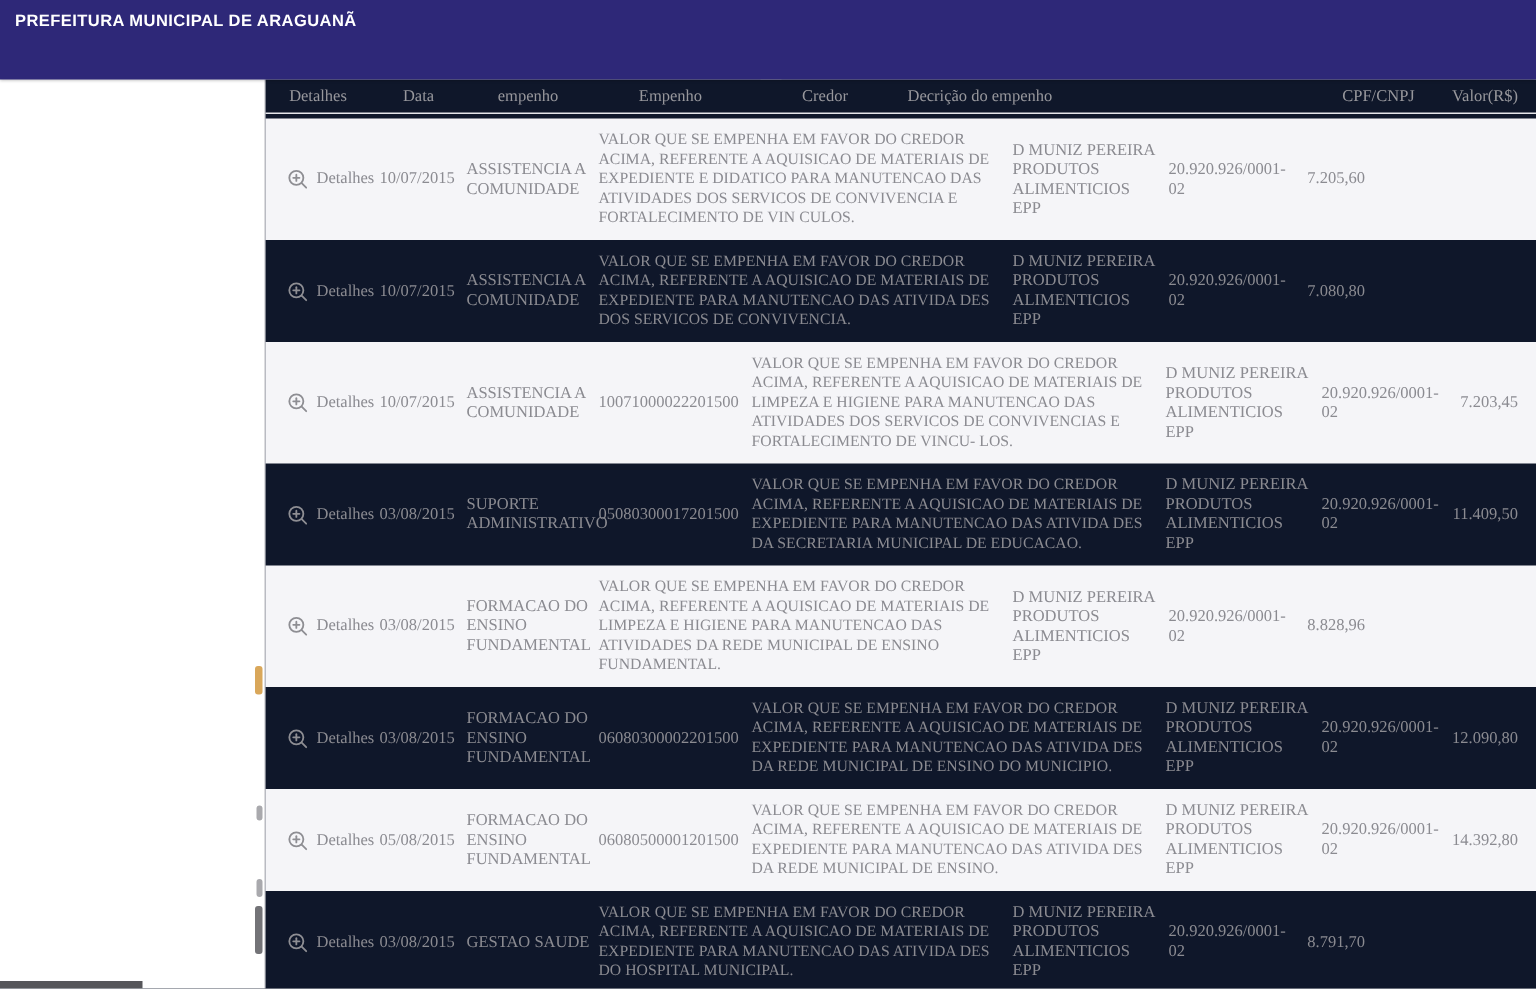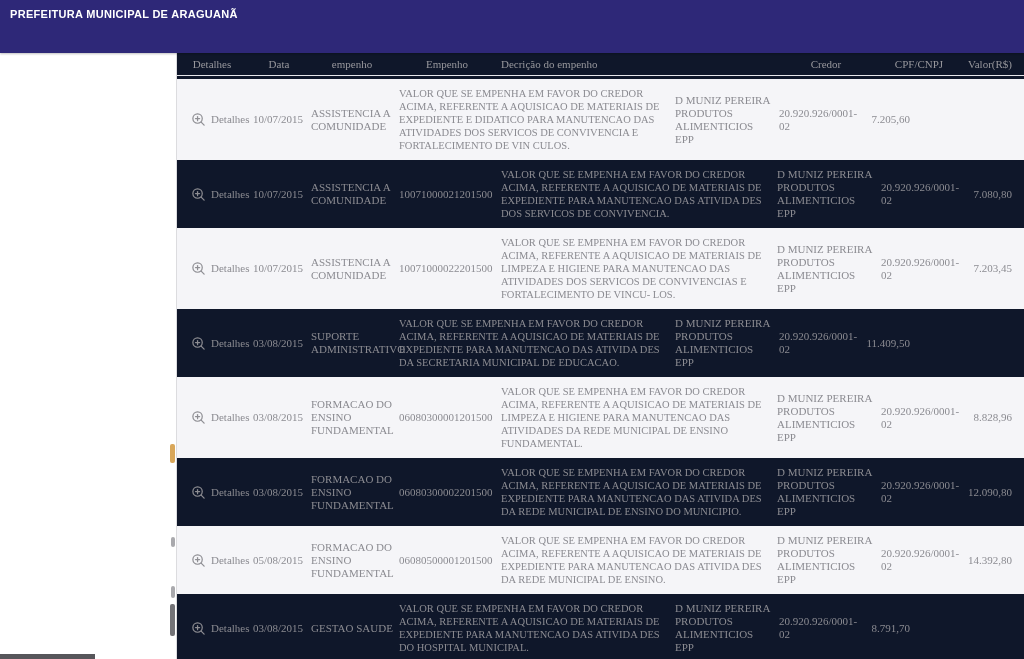--- a/index.html
+++ b/index.html
@@ -83,22 +83,22 @@
 <div class="mark mark-dark"></div>
 <div class="bottom-strip"></div>
 
 <div class="main">
   <div class="thead">
     <div class="header-sliver"></div>
     <div class="cell c-det">Detalhes</div>
     <div class="cell c-data">Data</div>
     <div class="cell c-desp">empenho</div>
     <div class="cell c-emp">Empenho</div>
+    <div class="cell c-cred">Credor</div>
     <div class="cell c-desc">Decrição do empenho</div>
-    <div class="cell c-cred">Credor</div>
     <div class="cell c-cpf">CPF/CNPJ</div>
     <div class="cell c-val">Valor(R$)</div>
   </div>
   <div class="tbody">
   <div class="trow">
     <div class="cell c-det">
       <span class="zoom-ic">
         <svg width="15" height="15" viewBox="0 0 16 16" fill="none" stroke="#8e8e93" stroke-width="1.3" stroke-linecap="round">
           <circle cx="7" cy="7" r="5"></circle>
           <line x1="7" y1="4.8" x2="7" y2="9.2"></line>
@@ -123,21 +123,20 @@
           <circle cx="7" cy="7" r="5"></circle>
           <line x1="7" y1="4.8" x2="7" y2="9.2"></line>
           <line x1="4.8" y1="7" x2="9.2" y2="7"></line>
           <line x1="10.8" y1="10.8" x2="14" y2="14"></line>
         </svg>
       </span>
       <a class="det-link">Detalhes</a>
     </div>
     <div class="cell c-data">10/07/2015</div>
     <div class="cell c-desp">ASSISTENCIA A COMUNIDADE</div>
-    <div class="cell c-emp">10071000021201500</div>
     <div class="cell c-desc">VALOR QUE SE EMPENHA EM FAVOR DO CREDOR ACIMA, REFERENTE A AQUISICAO DE MATERIAIS DE EXPEDIENTE PARA MANUTENCAO DAS ATIVIDA DES DOS SERVICOS DE CONVIVENCIA.</div>
     <div class="cell c-cred">D MUNIZ PEREIRA PRODUTOS ALIMENTICIOS EPP</div>
     <div class="cell c-cpf">20.920.926/0001-02</div>
     <div class="cell c-val">7.080,80</div>
   </div>
 
   <div class="trow">
     <div class="cell c-det">
       <span class="zoom-ic">
         <svg width="15" height="15" viewBox="0 0 16 16" fill="none" stroke="#8e8e93" stroke-width="1.3" stroke-linecap="round">
@@ -165,41 +164,41 @@
           <circle cx="7" cy="7" r="5"></circle>
           <line x1="7" y1="4.8" x2="7" y2="9.2"></line>
           <line x1="4.8" y1="7" x2="9.2" y2="7"></line>
           <line x1="10.8" y1="10.8" x2="14" y2="14"></line>
         </svg>
       </span>
       <a class="det-link">Detalhes</a>
     </div>
     <div class="cell c-data">03/08/2015</div>
     <div class="cell c-desp">SUPORTE ADMINISTRATIVO</div>
+    <div class="cell c-emp">05080300017201500</div>
     <div class="cell c-desc">VALOR QUE SE EMPENHA EM FAVOR DO CREDOR ACIMA, REFERENTE A AQUISICAO DE MATERIAIS DE EXPEDIENTE PARA MANUTENCAO DAS ATIVIDA DES DA SECRETARIA MUNICIPAL DE EDUCACAO.</div>
     <div class="cell c-cred">D MUNIZ PEREIRA PRODUTOS ALIMENTICIOS EPP</div>
     <div class="cell c-cpf">20.920.926/0001-02</div>
     <div class="cell c-val">11.409,50</div>
   </div>
 
   <div class="trow">
     <div class="cell c-det">
       <span class="zoom-ic">
         <svg width="15" height="15" viewBox="0 0 16 16" fill="none" stroke="#8e8e93" stroke-width="1.3" stroke-linecap="round">
           <circle cx="7" cy="7" r="5"></circle>
           <line x1="7" y1="4.8" x2="7" y2="9.2"></line>
           <line x1="4.8" y1="7" x2="9.2" y2="7"></line>
           <line x1="10.8" y1="10.8" x2="14" y2="14"></line>
         </svg>
       </span>
       <a class="det-link">Detalhes</a>
     </div>
     <div class="cell c-data">03/08/2015</div>
     <div class="cell c-desp">FORMACAO DO ENSINO FUNDAMENTAL</div>
-    <div class="cell c-emp">06080300001201500</div>
     <div class="cell c-desc">VALOR QUE SE EMPENHA EM FAVOR DO CREDOR ACIMA, REFERENTE A AQUISICAO DE MATERIAIS DE LIMPEZA E HIGIENE PARA MANUTENCAO DAS ATIVIDADES DA REDE MUNICIPAL DE ENSINO FUNDAMENTAL.</div>
     <div class="cell c-cred">D MUNIZ PEREIRA PRODUTOS ALIMENTICIOS EPP</div>
     <div class="cell c-cpf">20.920.926/0001-02</div>
     <div class="cell c-val">8.828,96</div>
   </div>
 
   <div class="trow">
     <div class="cell c-det">
       <span class="zoom-ic">
         <svg width="15" height="15" viewBox="0 0 16 16" fill="none" stroke="#8e8e93" stroke-width="1.3" stroke-linecap="round">

